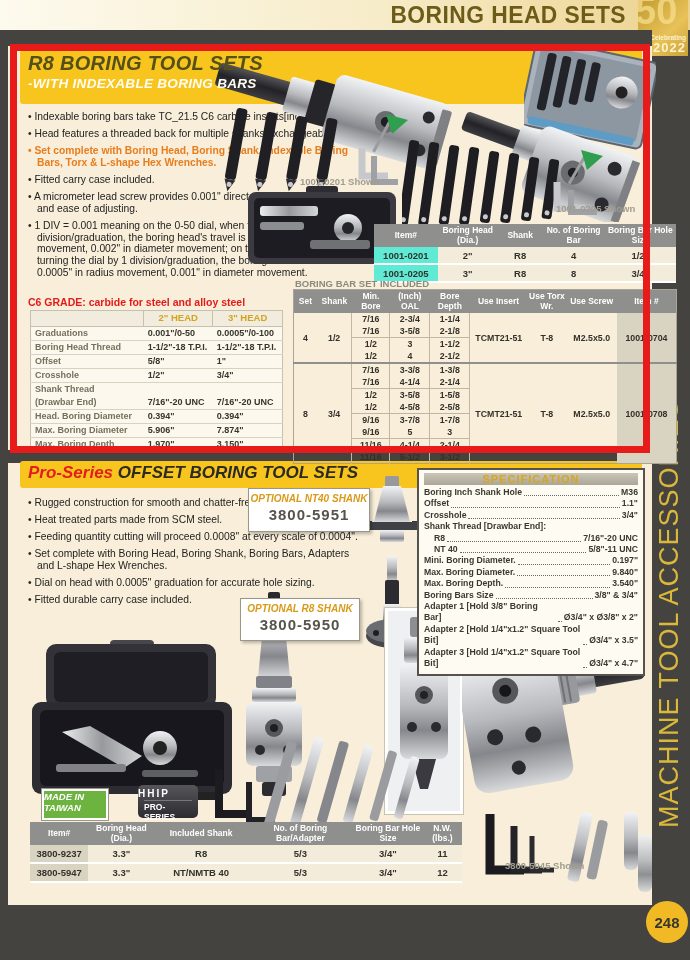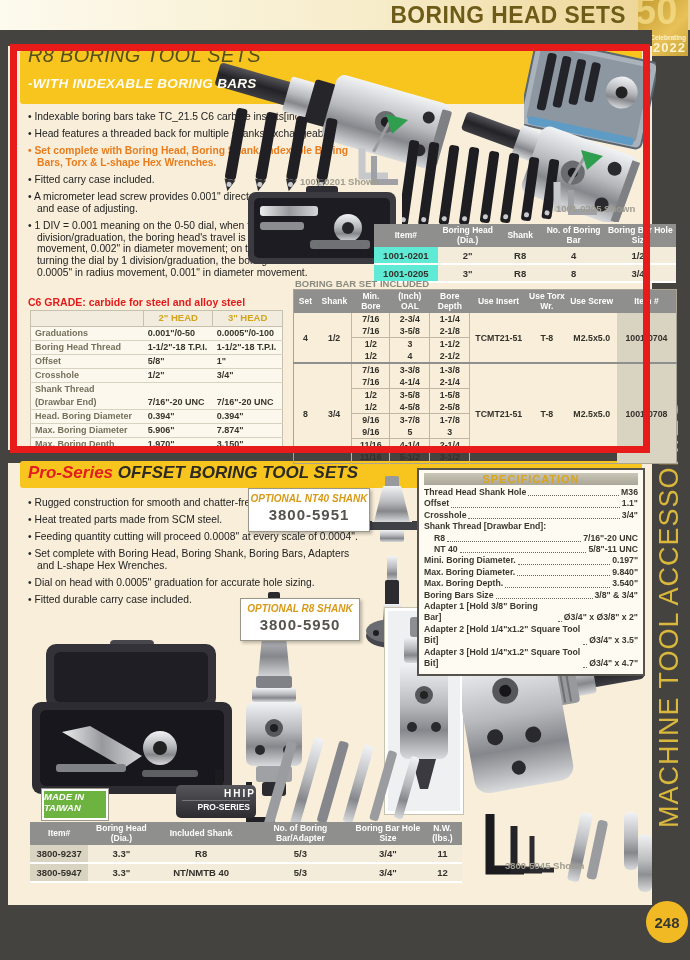--- a/index.html
+++ b/index.html
@@ -26,21 +26,21 @@
     box-sizing:border-box;z-index:40;pointer-events:none;}
   .side-text{right:-4px;top:338px;height:552px;width:40px;writing-mode:vertical-rl;
     transform:rotate(180deg);font-size:27px;color:#d9b83c;letter-spacing:1px;
     text-align:center;z-index:5;}
   .page-circle{left:646px;top:901px;width:42px;height:42px;border-radius:50%;
     background:#f1ba25;z-index:50;display:flex;align-items:center;justify-content:center;
     font-size:15px;font-weight:bold;color:#393830;}
   
   .band{background:#f7c51e;border-radius:3px;z-index:1;}
   .s1-band{left:20px;top:50px;width:622px;height:54px;}
-  .s1-t1{left:28px;top:44px;font-size:20px;font-weight:normal;font-style:italic;
+  .s1-t1{left:28px;top:52px;font-size:20px;font-weight:bold;font-style:italic;
     color:#554f1a;z-index:6;letter-spacing:.3px;}
   .s1-t2{left:28px;top:76px;font-size:13.5px;font-weight:bold;font-style:italic;
     color:#fffdf2;z-index:6;letter-spacing:.3px;}
   .s2-band{left:20px;top:461px;width:622px;height:27px;}
   .s2-title{left:28px;top:463px;font-size:17px;font-weight:bold;font-style:italic;z-index:6;}
   .s2-title .acc{color:#e31e1e;}
   .s2-title .rest{color:#2c2a22;}
   
   .bullets{width:320px;z-index:3;margin:0;padding:0;list-style:none;}
   .bullets li{font-size:10.3px;line-height:1.16;color:#232323;margin-bottom:5px;
@@ -88,22 +88,22 @@
     font-size:11px;font-weight:bold;color:#d8a51c;letter-spacing:1px;margin-bottom:2px;}
   .spec-row{display:flex;align-items:flex-end;font-size:8.7px;font-weight:bold;
     color:#3a382f;line-height:11.4px;}
   .spec-row .ind{padding-left:10px;}
   .spec-row .dots{flex:1;border-bottom:1.5px dotted #6b695f;margin:0 2px 2px 2px;min-width:4px;}
   .spec-row .v{white-space:nowrap;}
   
   .badge-tw{left:42px;top:789px;width:62px;height:27px;background:#6db33f;border:2px solid #fff;
     outline:1px solid #9a9688;z-index:9;color:#fff;font-weight:bold;
     font-size:9.5px;line-height:1.2;font-style:italic;}
-  .badge-pro{left:138px;top:785px;width:80px;height:33px;background:linear-gradient(180deg,#55555a,#2c2c30);
-    border-radius:5px;z-index:9;text-align:right;color:#fff;margin-left:38px;}
+  .badge-pro{left:138px;top:785px;width:60px;height:33px;background:linear-gradient(180deg,#55555a,#2c2c30);
+    border-radius:5px;z-index:9;text-align:left;color:#fff;}
   .badge-pro .b1{font-size:10px;font-weight:bold;letter-spacing:2px;display:block;margin-top:3px;}
   .badge-pro .b2{font-size:8.5px;font-weight:bold;display:block;border-top:1px solid #777;
     margin:1px 6px 0 6px;padding-top:1px;}
   
   .t4{left:30px;top:822px;width:432px;}
   .t4 td{font-size:9.5px;font-weight:bold;color:#33312b;text-align:center;
     padding:3px 1px;background:#f3ecda;border-bottom:2px solid #fff;}
   .t4 td.item{background:#d9d3c2;}
   .photo-frame{border:3px solid #fff;box-shadow:0 0 0 1px #c9c3b2;background:#eef0f2;z-index:4;}
   svg{display:block;}
@@ -510,21 +510,21 @@
       <ellipse cx="30" cy="80" rx="26" ry="12" fill="#45474d"></ellipse>
       <ellipse cx="30" cy="75" rx="26" ry="12" fill="#6a6c72"></ellipse>
       <circle cx="14" cy="77" r="3" fill="#1e1e22"></circle>
         <circle cx="46" cy="77" r="3" fill="#1e1e22"></circle>
     </svg>
   </div>
 
   <div class="abs spec">
     <div class="spec-hd">SPECIFICATION</div>
     <div class="spec-row">
-        <span>Thread Head Shank Hole</span>
+        <span>Boring Inch Shank Hole</span>
         <span class="dots"></span>
         <span class="v">M36</span>
       </div>
     <div class="spec-row">
         <span>Offset</span>
         <span class="dots"></span>
         <span class="v">1.1"</span>
       </div>
     <div class="spec-row">
         <span>Crosshole</span>

